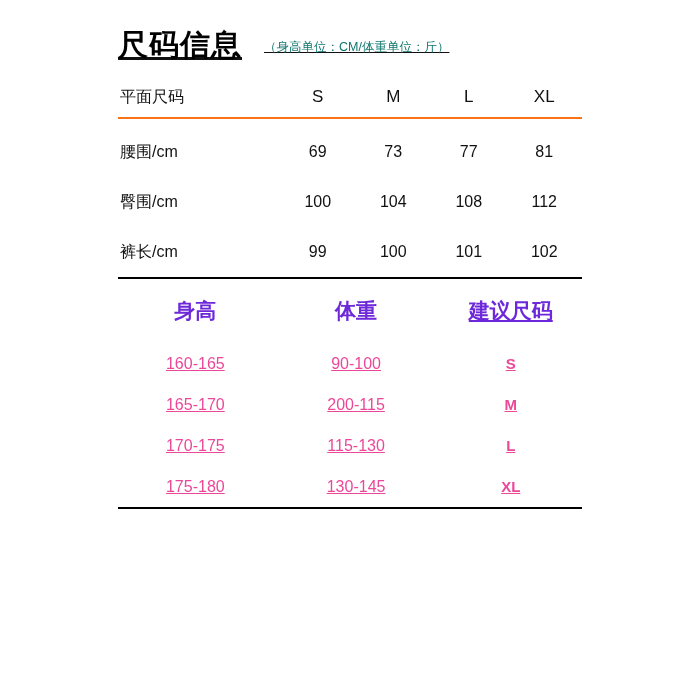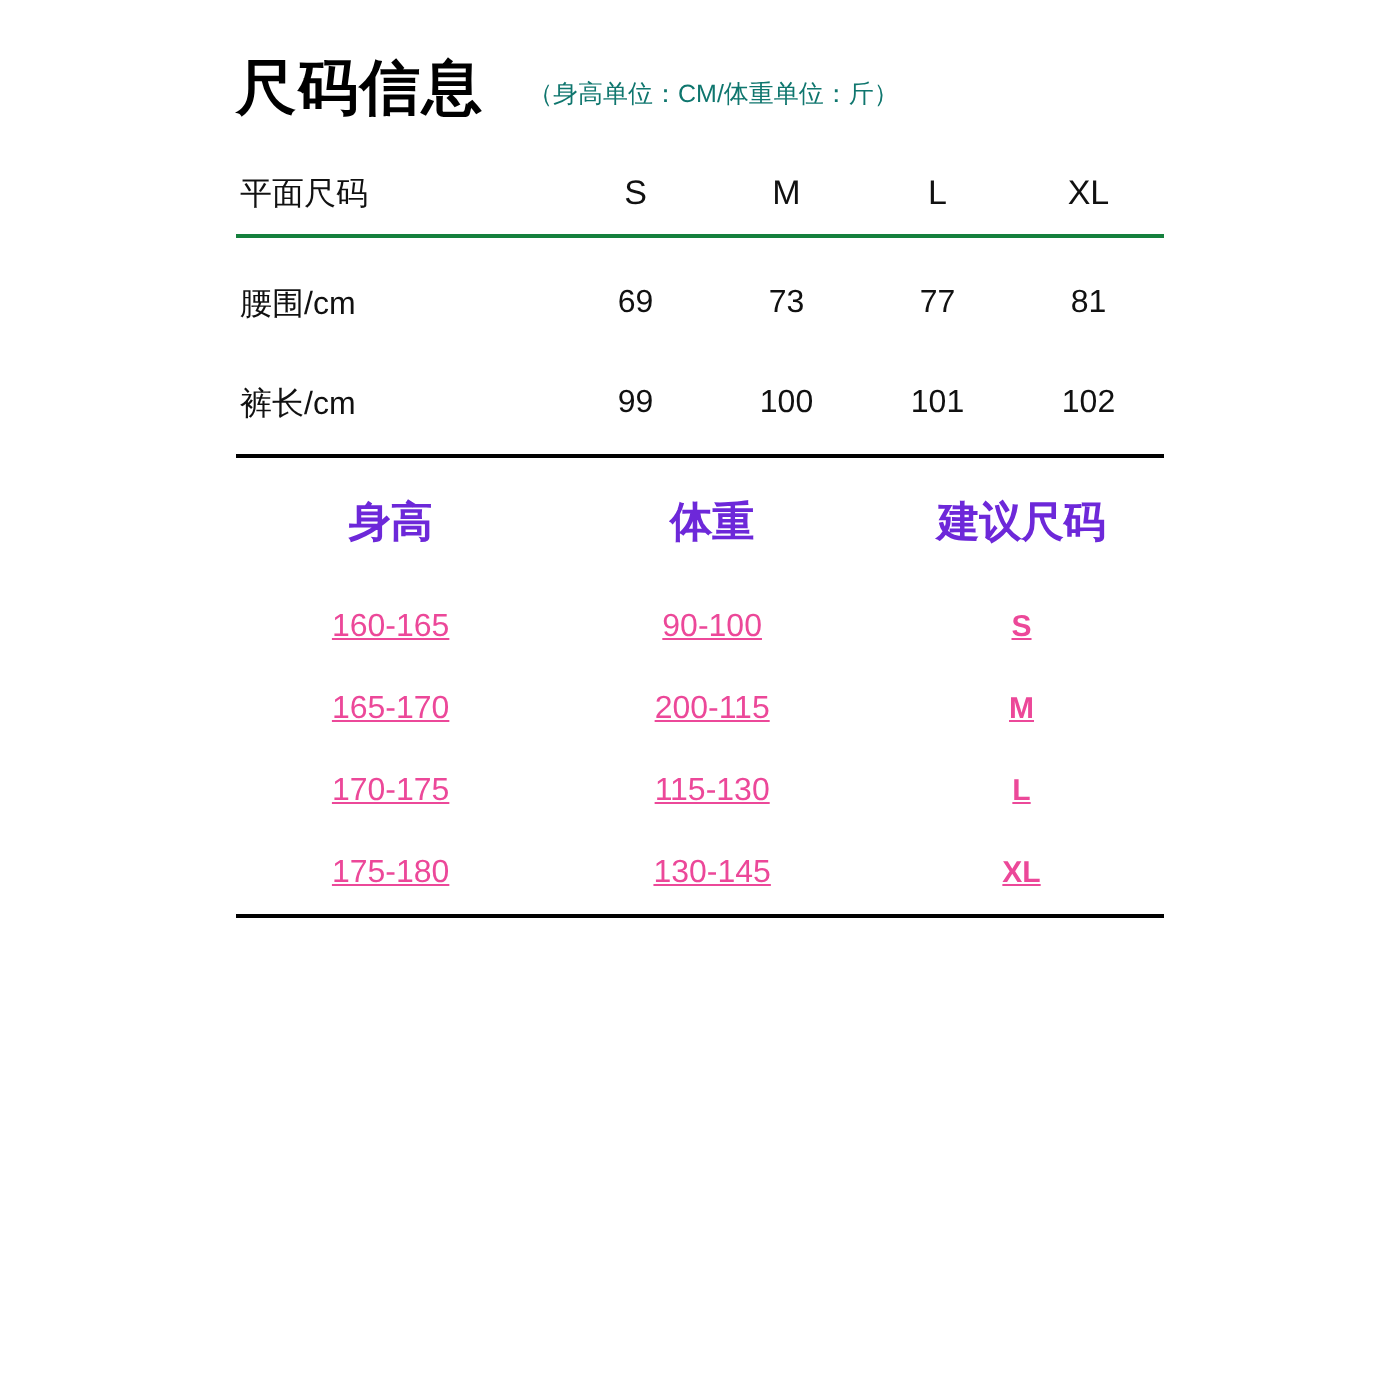--- a/index.html
+++ b/index.html
@@ -20,20 +20,21 @@
     height: 700px;
     box-sizing: border-box;
     padding: 0 118px;
   }
 
   
   .title-row {
     display: flex;
     align-items: flex-end;
     padding-top: 28px;
+    text-decoration: underline;
   }
   .main-title {
     font-size: 30px;
     font-weight: bold;
     letter-spacing: 1px;
     line-height: 1.1;
     color: #000000;
   }
   .unit-note {
     font-size: 12.5px;
@@ -68,21 +69,21 @@
     width: 160px;
   }
   .size-table thead th {
     height: 40px;
     font-weight: normal;
   }
   .size-table thead th.col-head {
     font-size: 17px;
   }
   .size-table thead tr {
-    border-bottom: 2px solid #15803d;
+    border-bottom: 2px solid #f97316;
   }
   .size-table tbody tr:first-child td {
     padding-top: 8px;
   }
 
   .rule {
     border: 0;
     border-top: 2px solid #000000;
     margin: 0;
   }
@@ -110,21 +111,21 @@
     vertical-align: middle;
     color: #ec4899;
     text-decoration: underline;
   }
   .rec-table td.size-cell {
     font-weight: bold;
     font-size: 15px;
   }
   .rec-table .col-h { width: 33.33%; }
   .rec-table .col-w { width: 36%; text-align: center; }
-  .rec-table .col-s { width: 30.67%; }
+  .rec-table .col-s { width: 30.67%; text-decoration: underline; }
 
   
   .note {
     margin-top: 17px;
     font-size: 13.5px;
     line-height: 1.72;
     color: #111111;
     text-align: justify;
   }
 </style>
@@ -150,20 +151,27 @@
     </thead>
     <tbody>
       <tr>
         <td class="row-label">腰围/cm</td>
         <td>69</td>
         <td>73</td>
         <td>77</td>
         <td>81</td>
       </tr>
       <tr>
+        <td class="row-label">臀围/cm</td>
+        <td>100</td>
+        <td>104</td>
+        <td>108</td>
+        <td>112</td>
+      </tr>
+      <tr>
         <td class="row-label">裤长/cm</td>
         <td>99</td>
         <td>100</td>
         <td>101</td>
         <td>102</td>
       </tr>
     </tbody>
   </table>
 
   <hr class="rule">

